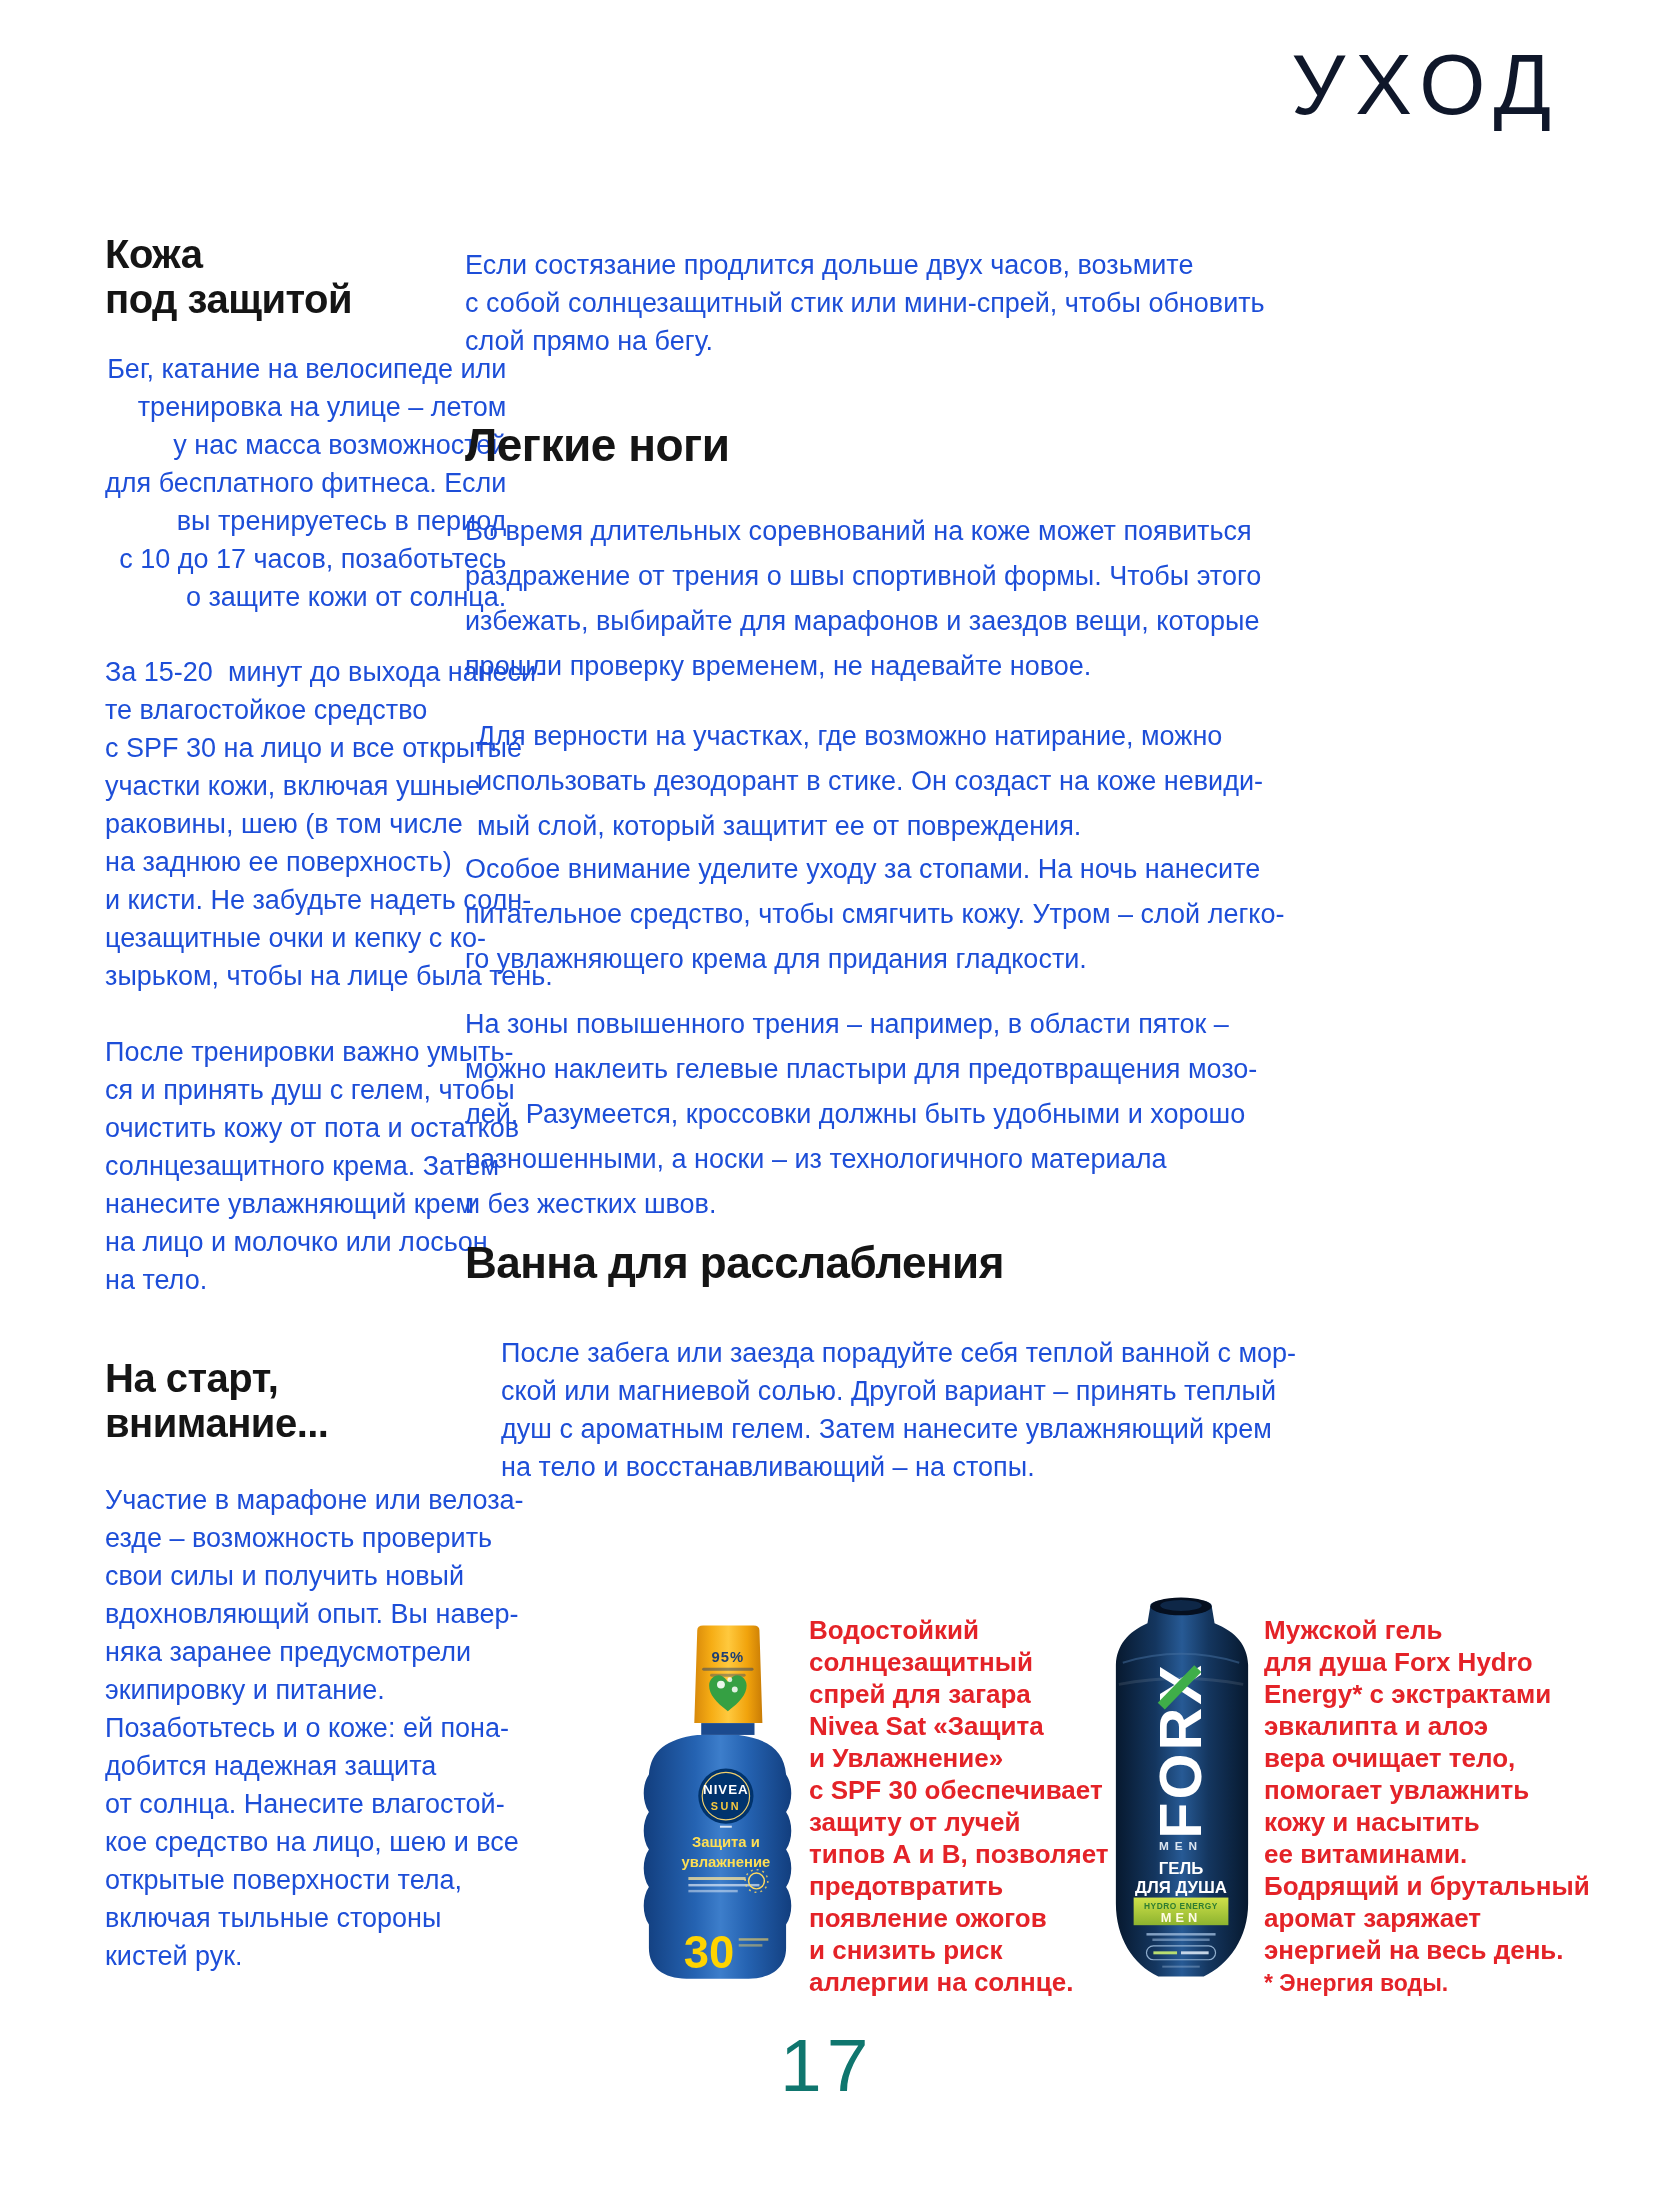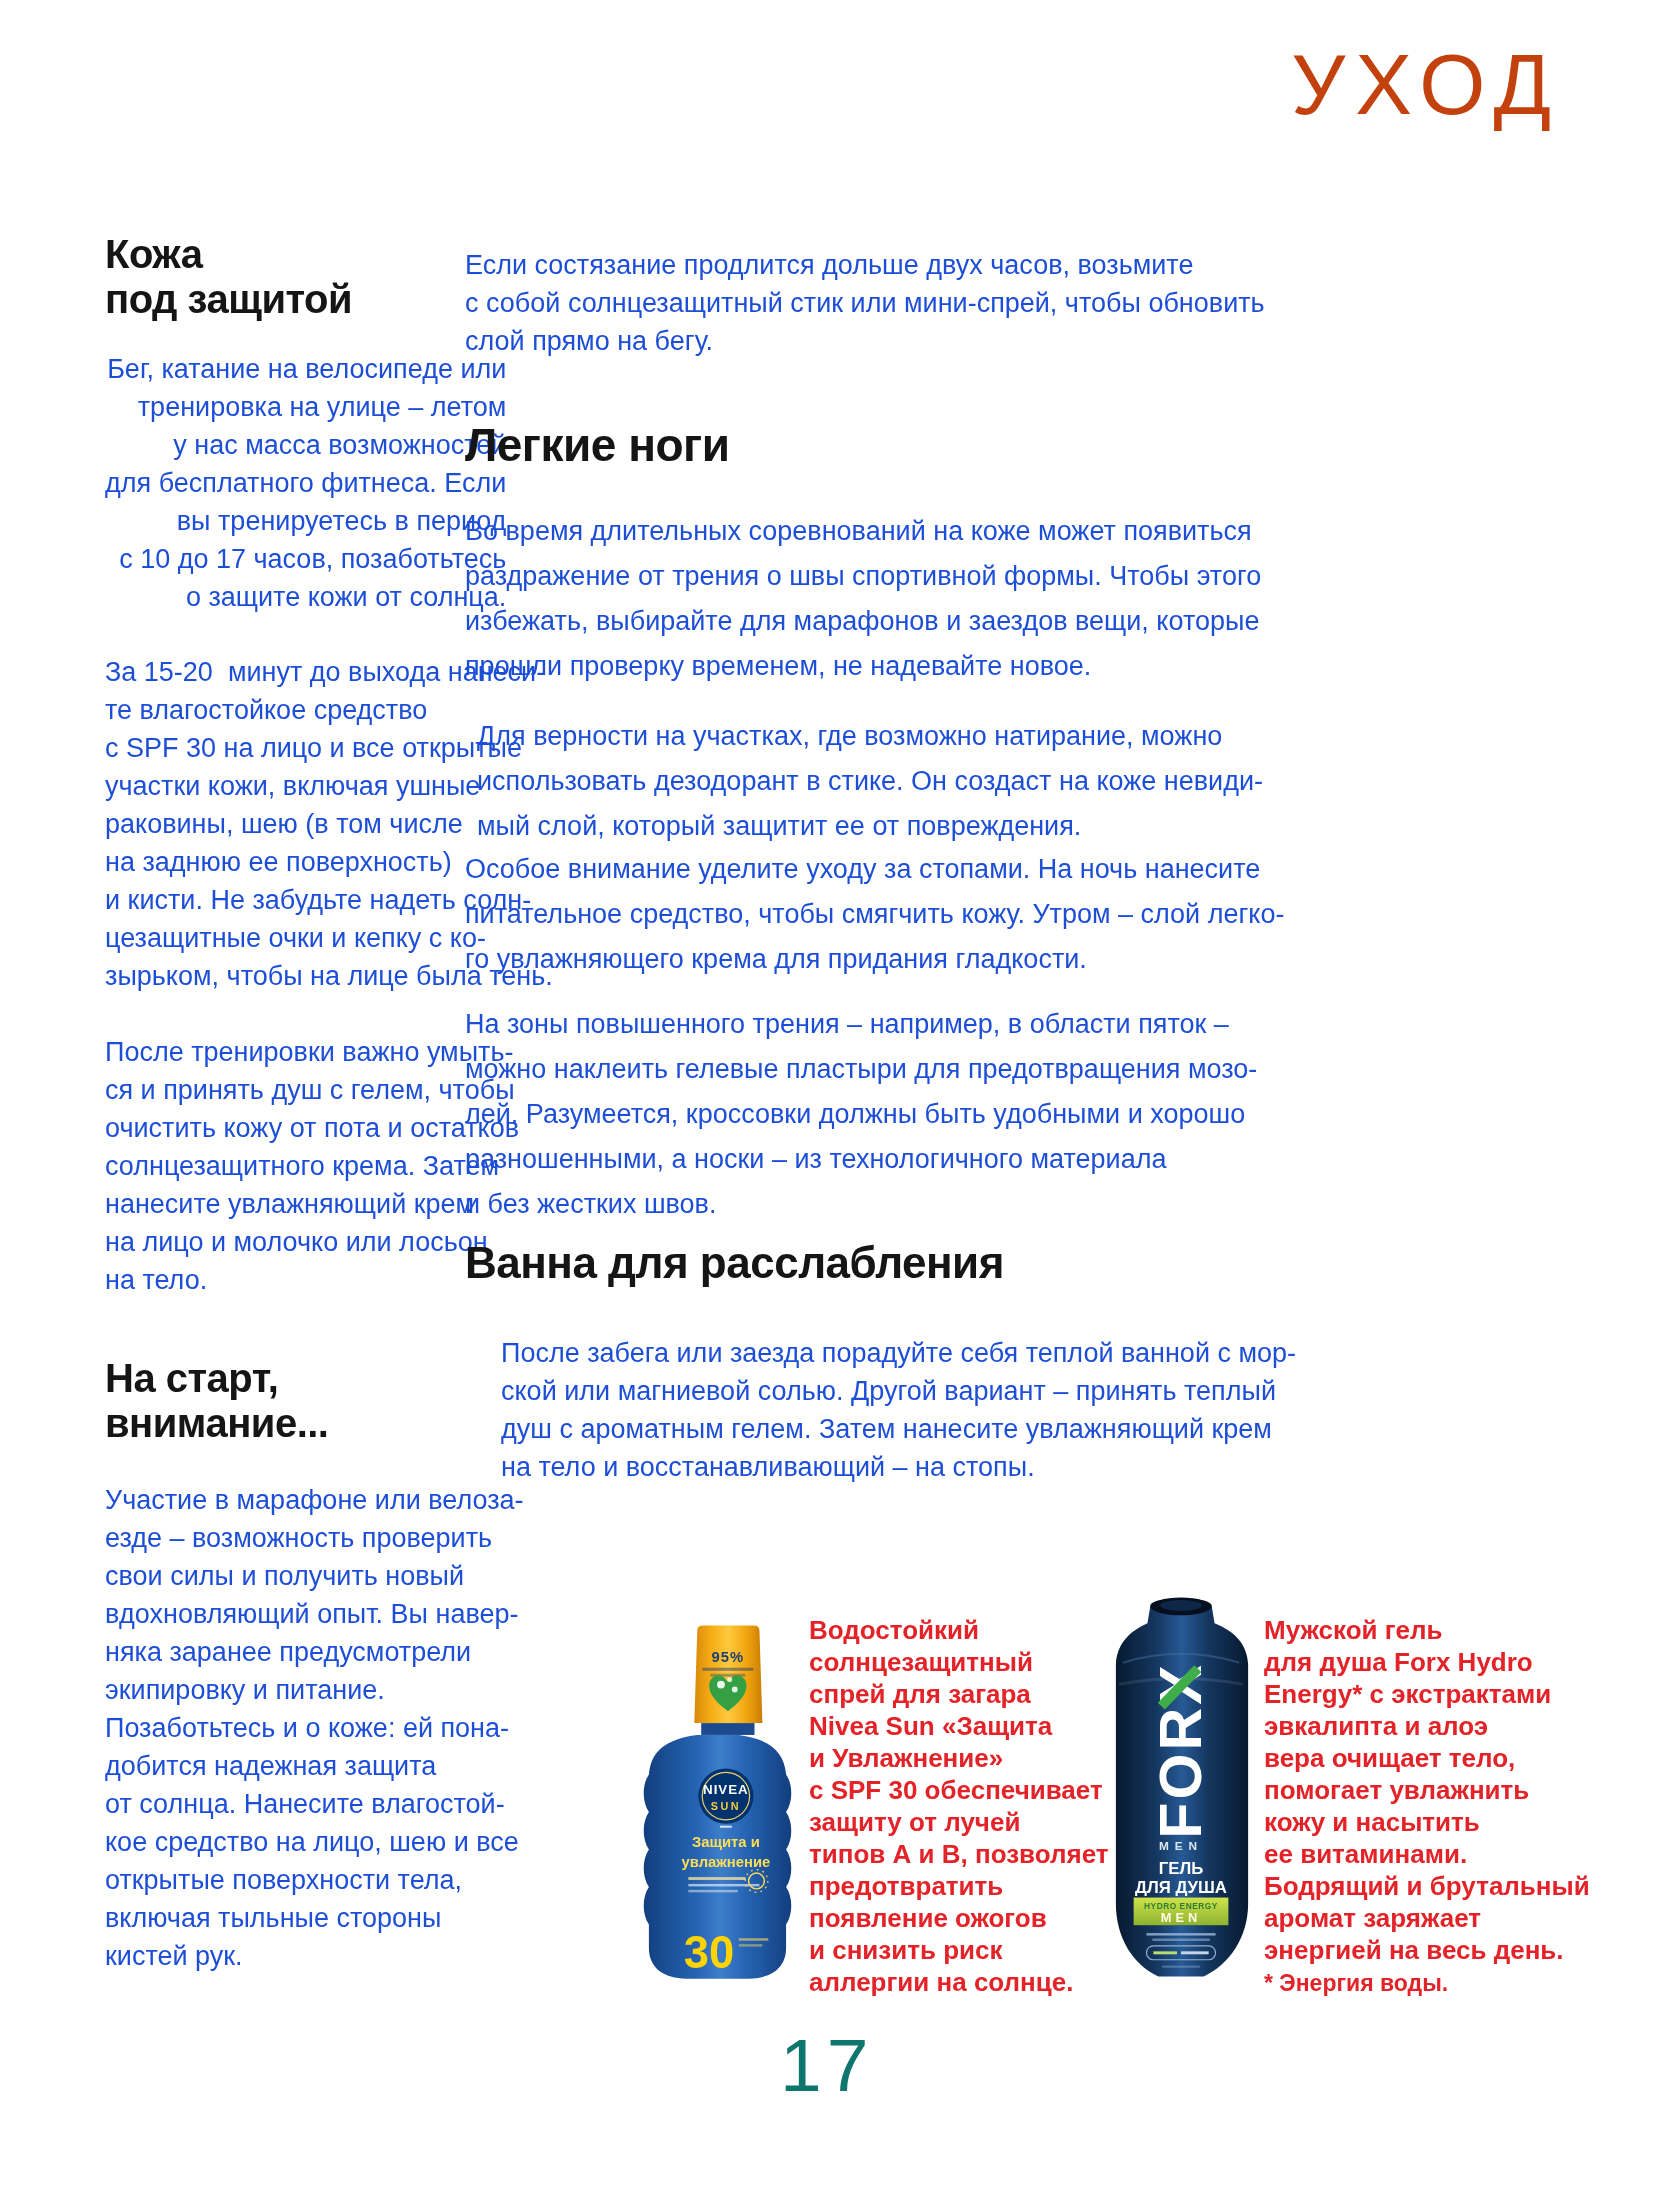--- a/index.html
+++ b/index.html
@@ -3,21 +3,21 @@
 <meta charset="utf-8">
 <style>
   * { margin:0; padding:0; box-sizing:border-box; }
   html,body { background:#ffffff; }
   .page {
     position:relative; width:1656px; height:2203px; background:#fff;
     font-family:"Liberation Sans", "DejaVu Sans", sans-serif;
     color:var(--text, #1d1d1d); overflow:hidden;
   }
   .abs { position:absolute; }
-  .doc-title { font-size:85px; font-weight:500; letter-spacing:10px; color:#c2410c; line-height:1; }
+  .doc-title { font-size:85px; font-weight:500; letter-spacing:10px; color:#0f172a; line-height:1; }
   .h { font-weight:700; letter-spacing:-0.5px; white-space:pre; color:#151515; }
   .h1 { font-size:40px; line-height:45px; }
   .h2 { font-size:46px; line-height:50px; }
   .h3 { font-size:44px; line-height:48px; }
   .prose { font-size:27px; white-space:pre; color:#1d4ed8; }
   .lh38 { line-height:38px; }
   .lh45 { line-height:45px; }
   .red { font-size:26px; line-height:32px; font-weight:700; white-space:pre; color:var(--accent-red, #e42328); }
   .red .foot { font-size:23px; }
   .page-num { font-size:75px; font-weight:300; letter-spacing:5px; color:#0f766e; line-height:1; }
@@ -143,21 +143,21 @@
       <circle cx="116" cy="262" r="11.5" fill="none" stroke="#ffd95e" stroke-width="1.5" stroke-dasharray="2 4" opacity=".8"></circle>
     </g>
     <text x="68" y="350" text-anchor="middle" font-size="46" font-weight="700" fill="#ffd400">30</text>
     <rect x="98" y="320" width="30" height="2.5" fill="#ffd95e" opacity=".6"></rect>
     <rect x="98" y="326" width="24" height="2.5" fill="#ffd95e" opacity=".45"></rect>
   </svg>
 
   <div class="abs red" style="left:809px; top:1614px; width:337px;">Водостойкий
 солнцезащитный
 спрей для загара
-Nivea Sun «Защита
+Nivea Sat «Защита
 и Увлажнение»
 с SPF 30 обеспечивает
 защиту от лучей
 типов А и В, позволяет
 предотвратить
 появление ожогов
 и снизить риск
 аллергии на солнце.</div>
 
   <svg class="abs" style="left:1107px; top:1589px;" width="150" height="401" viewBox="0 0 152 405">

